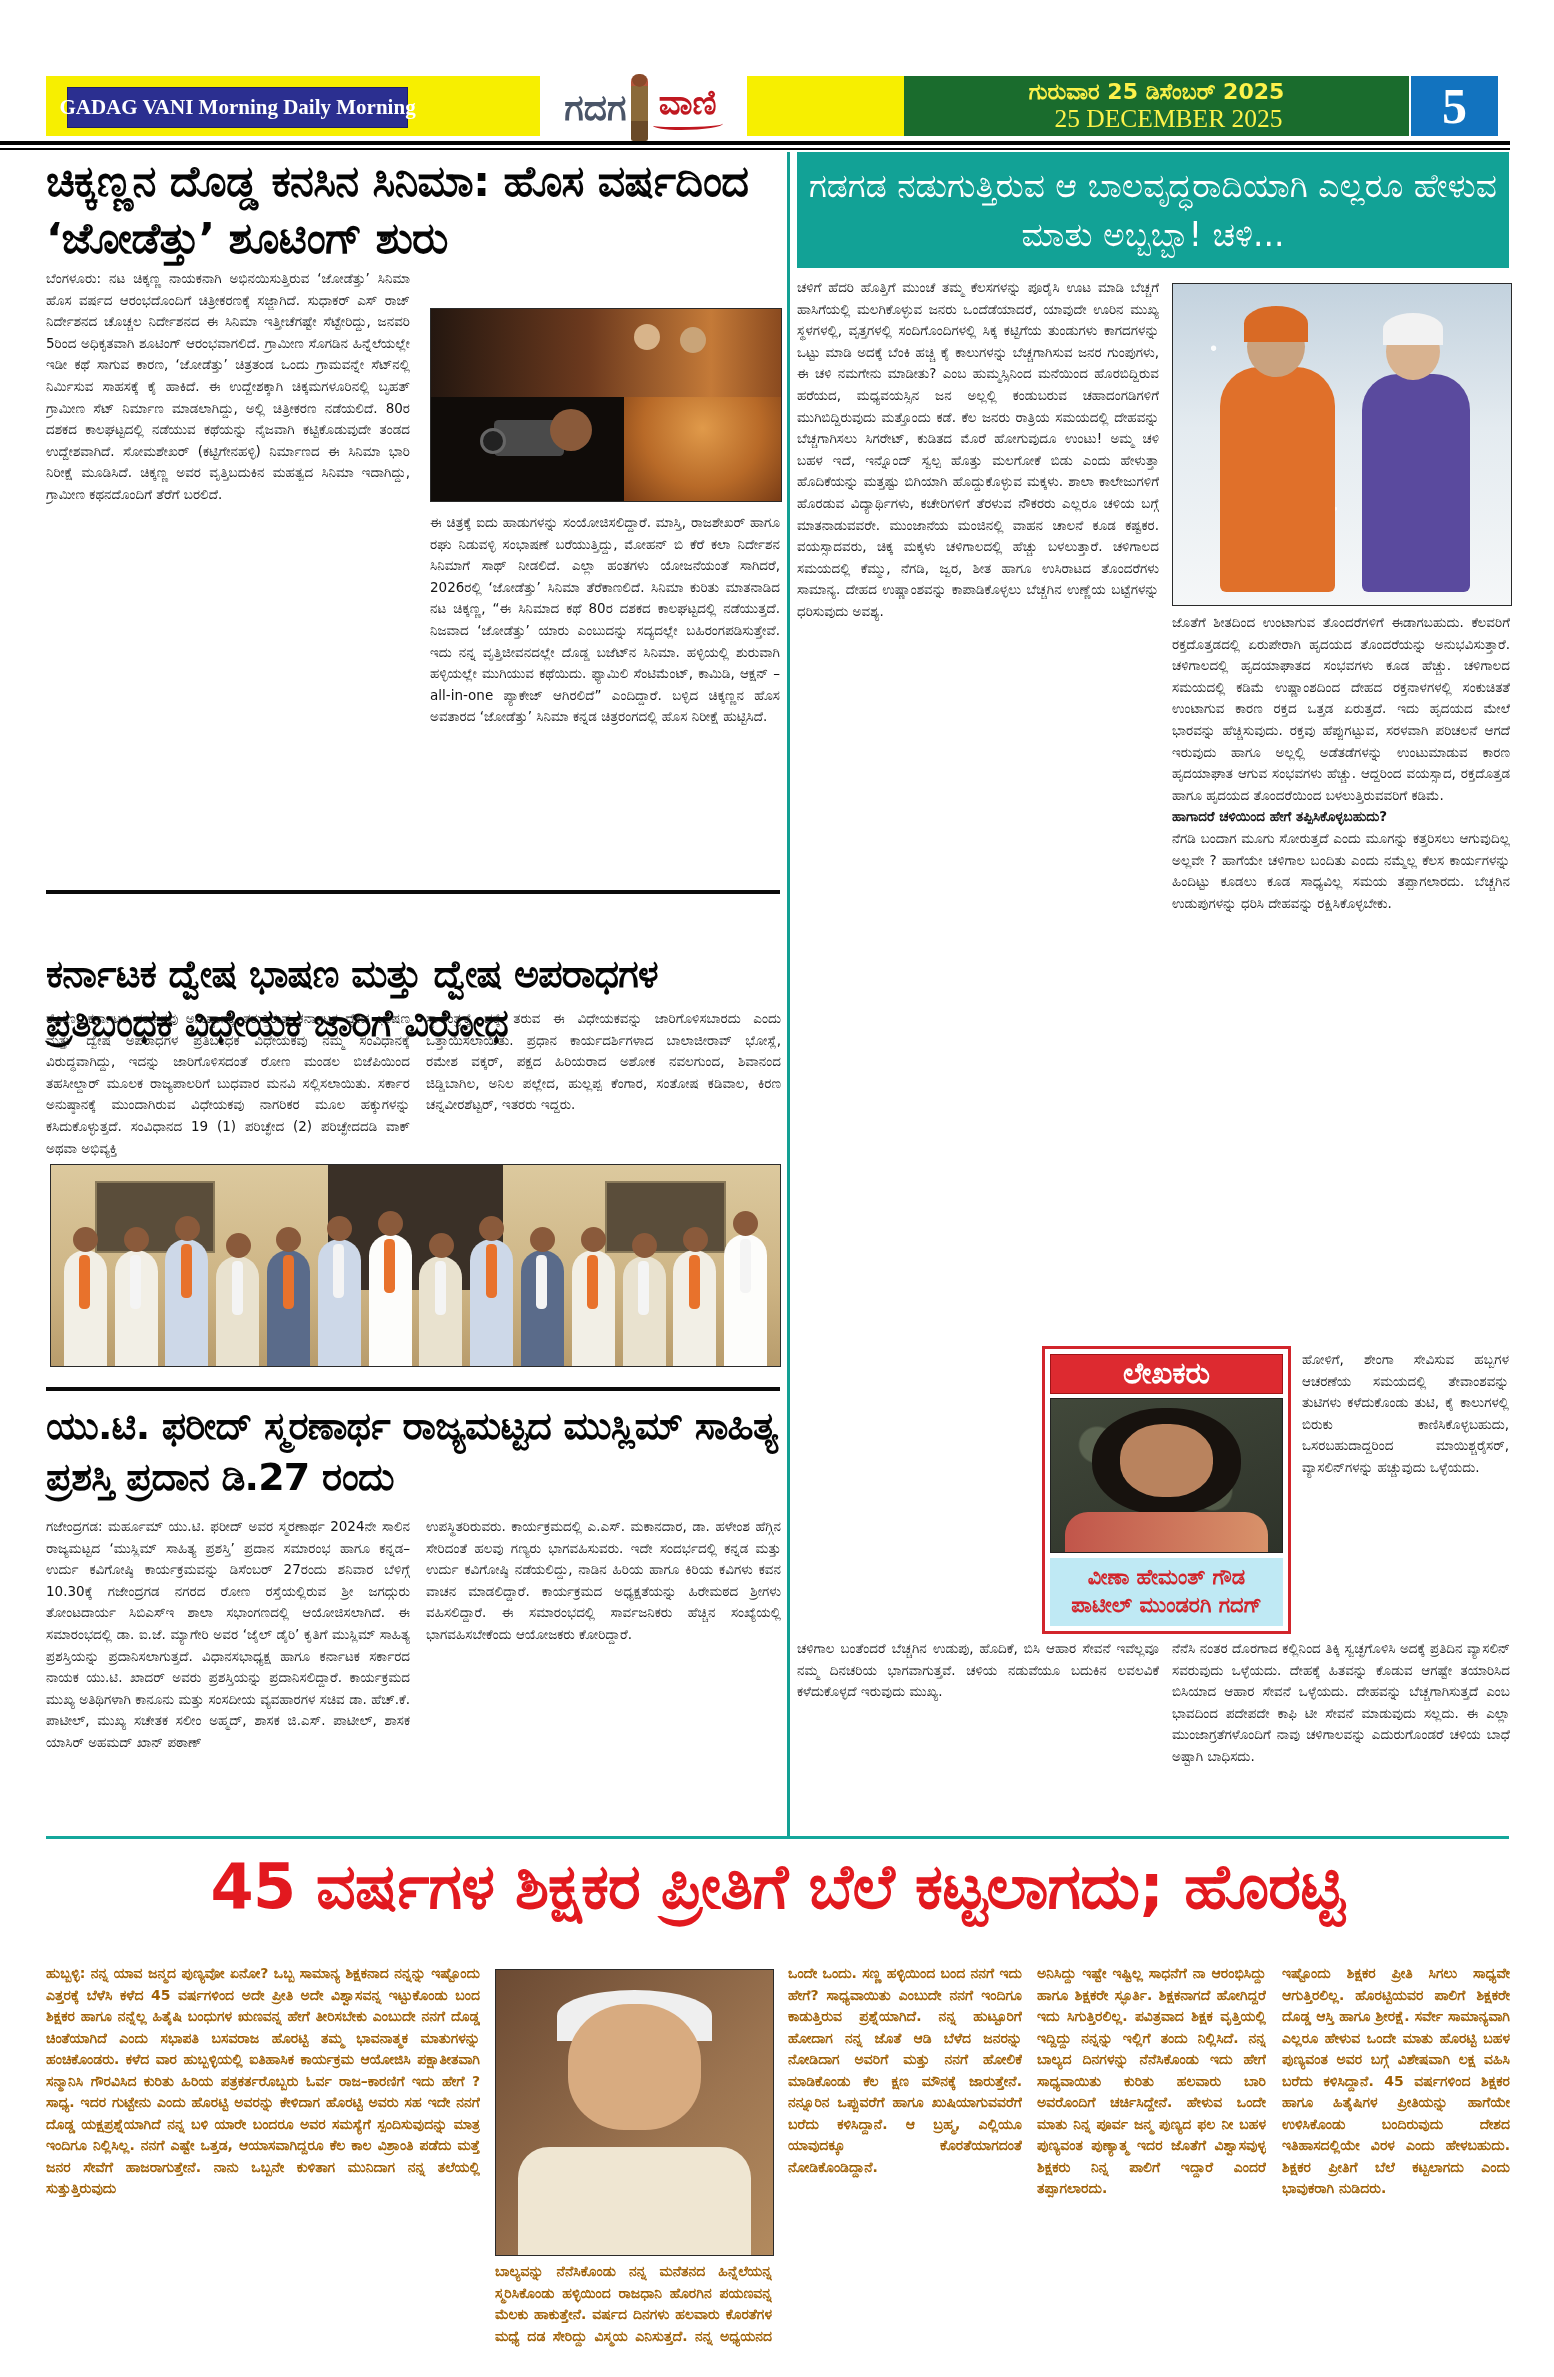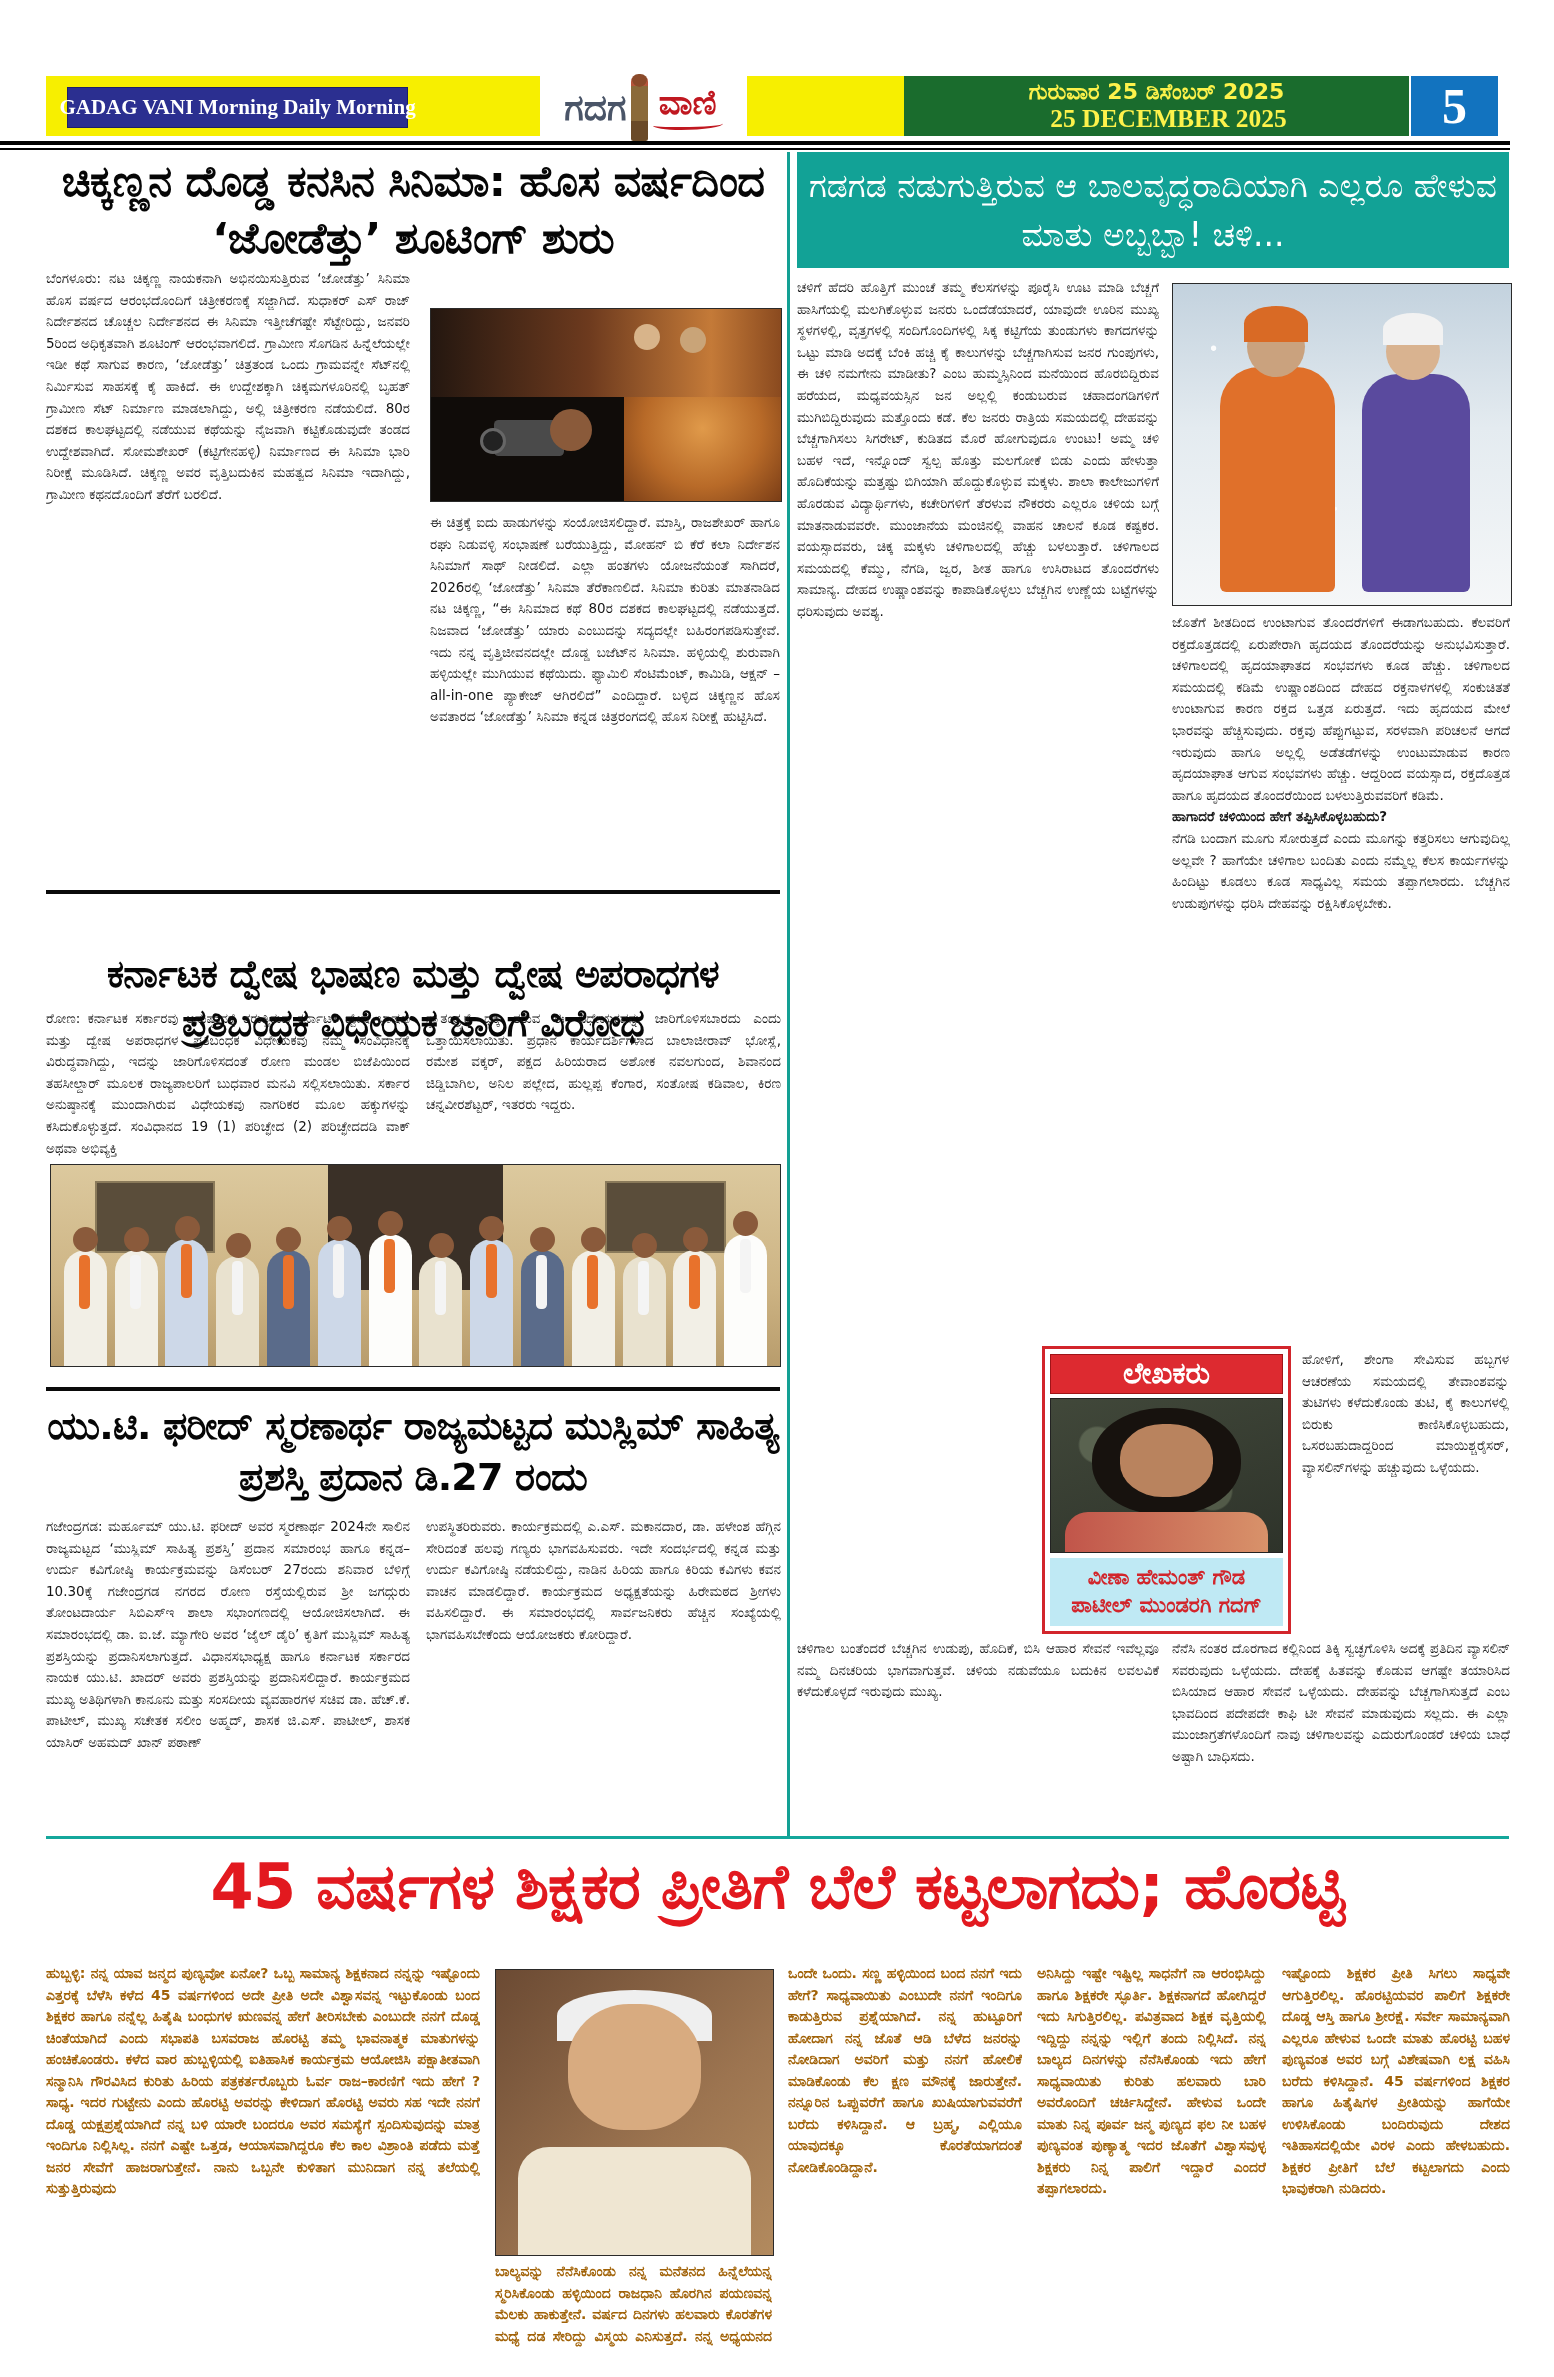--- a/index.html
+++ b/index.html
@@ -18,32 +18,32 @@
   .statue-icon{width:17px;height:67px;background:
      radial-gradient(circle at 50% 8%, #8a4a2a 0 7px, transparent 7.7px),
      linear-gradient(180deg,#b5543a 0 18%, #8a6a3a 18% 70%, #6a4a28 70% 100%);
      border-radius:7.7px 7.7px 2.3px 2.3px;}
   .logo-bottom-wrap{display:flex;flex-direction:column;align-items:center;}
   .logo-bottom{font-size:34px;font-weight:bold;color:#C01820;line-height:1;}
   .logo-swoosh{width:70px;height:7.7px;border-bottom:3.9px solid #C01820;border-radius:0 0 60% 40%;}
   .date-box{left:904px;top:76px;width:505px;height:60px;background:#1A6C2D;
     display:flex;flex-direction:column;align-items:center;justify-content:center;}
   .date-kn{color:#FDF24B;font-weight:bold;font-size:22px;line-height:1.15;}
-  .date-en{color:#FDF24B;font-weight:bold;font-size:25.5px;font-family:"Liberation Serif",serif;line-height:1.1;margin-left:24px;}
+  .date-en{color:#FDF24B;font-weight:normal;font-size:25.5px;font-family:"Liberation Serif",serif;line-height:1.1;margin-left:24px;}
   .page-num-box{left:1411px;top:76px;width:87px;height:60px;background:#1273BF;
     display:flex;align-items:center;justify-content:center;}
   .page-num-box span{color:#fff;font-size:50px;font-weight:bold;font-family:"Liberation Serif",serif;}
   .hdr-rule1{left:0;top:141px;width:1510px;height:3.9px;background:#000;}
   .hdr-rule2{left:0;top:148px;width:1510px;height:1.5px;background:#000;}
   
   .v-divider{left:787px;top:152px;width:3.1px;height:1685px;background:#13A094;}
   .rule-black{background:#0a0a0a;height:3.9px;}
   .rule-teal{background:#14A79B;height:3.1px;}
   
-  .headline{font-weight:800;color:#060606;text-align:center;letter-spacing:-0.8px;}
+  .headline{font-weight:800;color:#060606;letter-spacing:-0.8px;}
   .hl-a{left:46px;top:153px;width:734px;font-size:43px;line-height:1.32;}
   .hl-b{left:46px;top:904px;width:734px;font-size:38px;line-height:1.3;margin-top:46px;}
   .hl-c{left:46px;top:1401px;width:734px;font-size:38px;line-height:1.34;}
   .hl-teal{left:797px;top:152px;width:712px;height:116px;background:#12A296;
     color:#fff;display:flex;align-items:center;justify-content:center;text-align:center;
     font-size:33px;font-weight:400;line-height:1.5;padding:0 11px;box-sizing:border-box;}
   .hl-red{left:46px;top:1850px;width:1463px;font-size:62px;font-weight:800;color:#E2191F;
     text-align:center;letter-spacing:-0.8px;line-height:1.2;}
   
   .body-txt{font-size:13.5px;line-height:1.6;text-align:justify;overflow:hidden;color:#141414;}

